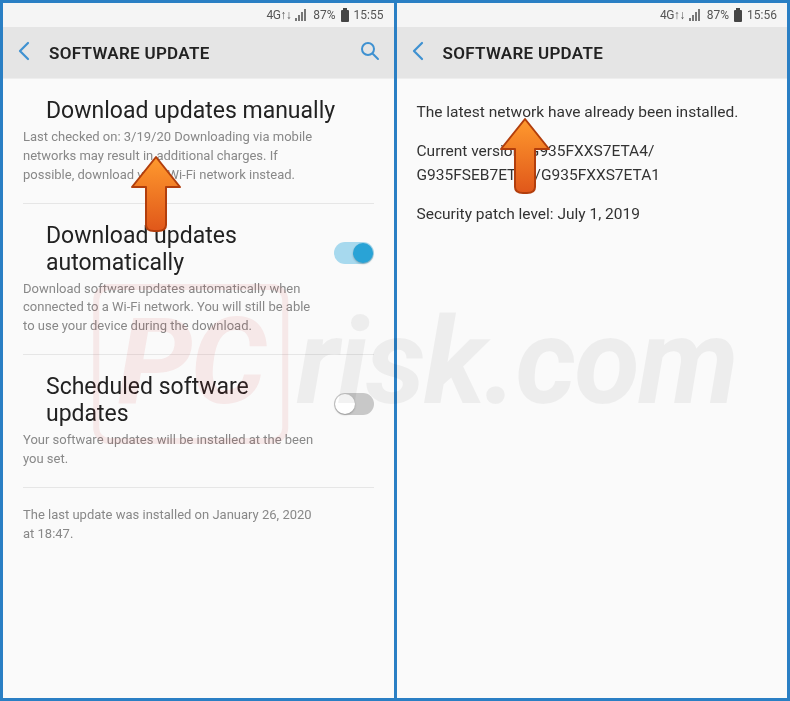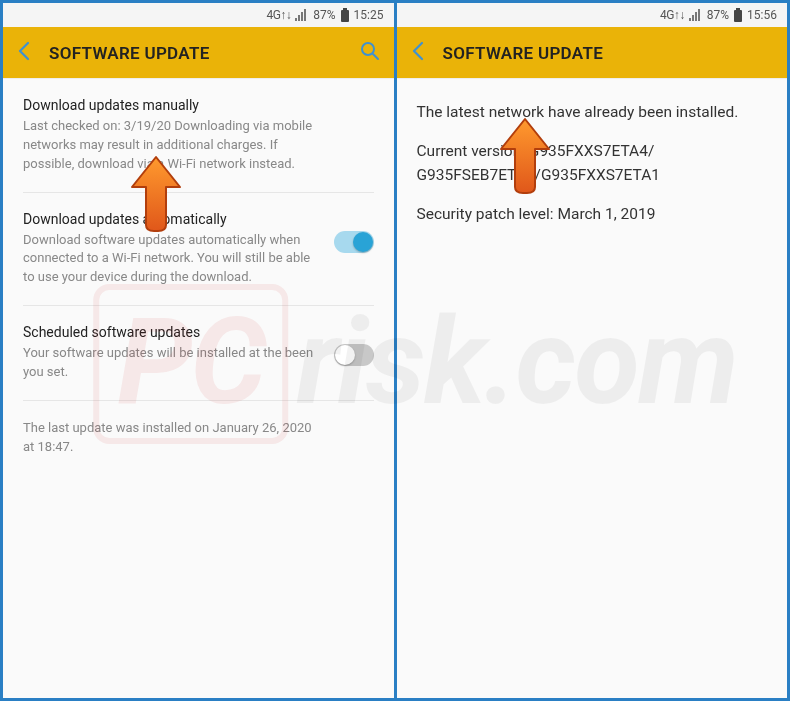--- a/index.html
+++ b/index.html
@@ -36,34 +36,34 @@
     justify-content: flex-end;
     padding: 0 10px;
     font-size: 12px;
     color: #555;
     gap: 4px;
   }
   .status-bar .net { font-size: 12px; letter-spacing: -0.5px; }
   .signal-icon, .battery-icon { display: inline-flex; align-items: center; }
   .header {
     height: 52px;
-    background: #eab308;
+    background: #e5e5e5;
     display: flex;
     align-items: center;
     padding: 0 14px;
     gap: 18px;
     border-bottom: 1px solid #eee;
   }
   .back-btn { color: #3e91d1; font-size: 20px; line-height: 1; cursor: pointer; }
   .header-title { font-weight: 600; font-size: 17px; color: #222; letter-spacing: 0.3px; flex: 1; }
   .search-btn { color: #3e91d1; cursor: pointer; }
   .content { padding: 0 20px; flex: 1; overflow: hidden; }
   .section { padding: 18px 0; border-bottom: 1px solid #e6e6e6; position: relative; }
   .section:last-child { border-bottom: none; }
-  .section-title { font-size: 14px; color: #222; margin-bottom: 4px; }
+  .section-title { font-size: 23px; color: #222; margin-bottom: 4px; margin-left: 23px; }
   .section-sub { font-size: 13px; color: #888; line-height: 1.45; max-width: 300px; }
   .row-with-toggle { display: flex; align-items: flex-start; gap: 10px; }
   .row-with-toggle .text-block { flex: 1; }
   .toggle {
     width: 40px; height: 22px; border-radius: 11px; position: relative;
     background: #c8c8c8; flex-shrink: 0; margin-top: 20px;
   }
   .toggle.on { background: #a7d9ee; }
   .toggle .knob {
     width: 20px; height: 20px; border-radius: 50%; background: #fff;
@@ -125,21 +125,21 @@
           </svg>
       </span>
       <span>87%</span>
       <span class="battery-icon">
         <svg width="10" height="14" viewBox="0 0 10 14">
             <rect x="3" y="0" width="4" height="2" fill="#444"></rect>
             <rect x="1" y="2" width="8" height="12" rx="1" fill="#444"></rect>
             <rect x="2" y="4" width="6" height="9" fill="#444"></rect>
           </svg>
       </span>
-      <span>15:25</span>
+      <span>15:55</span>
     </div>
 
     <div class="header">
       <span class="back-btn">
         <svg width="14" height="20" viewBox="0 0 14 20">
             <path d="M11 2 L3 10 L11 18" stroke="#3e91d1" stroke-width="2.2" fill="none" stroke-linecap="round" stroke-linejoin="round"></path>
           </svg>
       </span>
       <span class="header-title">SOFTWARE UPDATE</span>
       <span class="search-btn">
@@ -223,21 +223,21 @@
       <span class="header-title">SOFTWARE UPDATE</span>
     </div>
 
     <div class="content">
       <div class="info-block">
         <div class="info-line">The latest network have already been installed.</div>
         <div class="info-line">
           <span>Current version: G935FXXS7ETA4/</span><br>
           <span>G935FSEB7ETA1/G935FXXS7ETA1</span>
         </div>
-        <div class="info-line">Security patch level: March 1, 2019</div>
+        <div class="info-line">Security patch level: July 1, 2019</div>
       </div>
     </div>
 
     <div class="arrow" style="left:100px; top:112px;">
       <svg viewBox="0 0 56 80">
         <defs>
           <linearGradient id="g2" x1="0" y1="0" x2="0" y2="1">
             <stop offset="0" stop-color="#ff9a2e"></stop>
               <stop offset="1" stop-color="#e0571a"></stop>
           </linearGradient>

